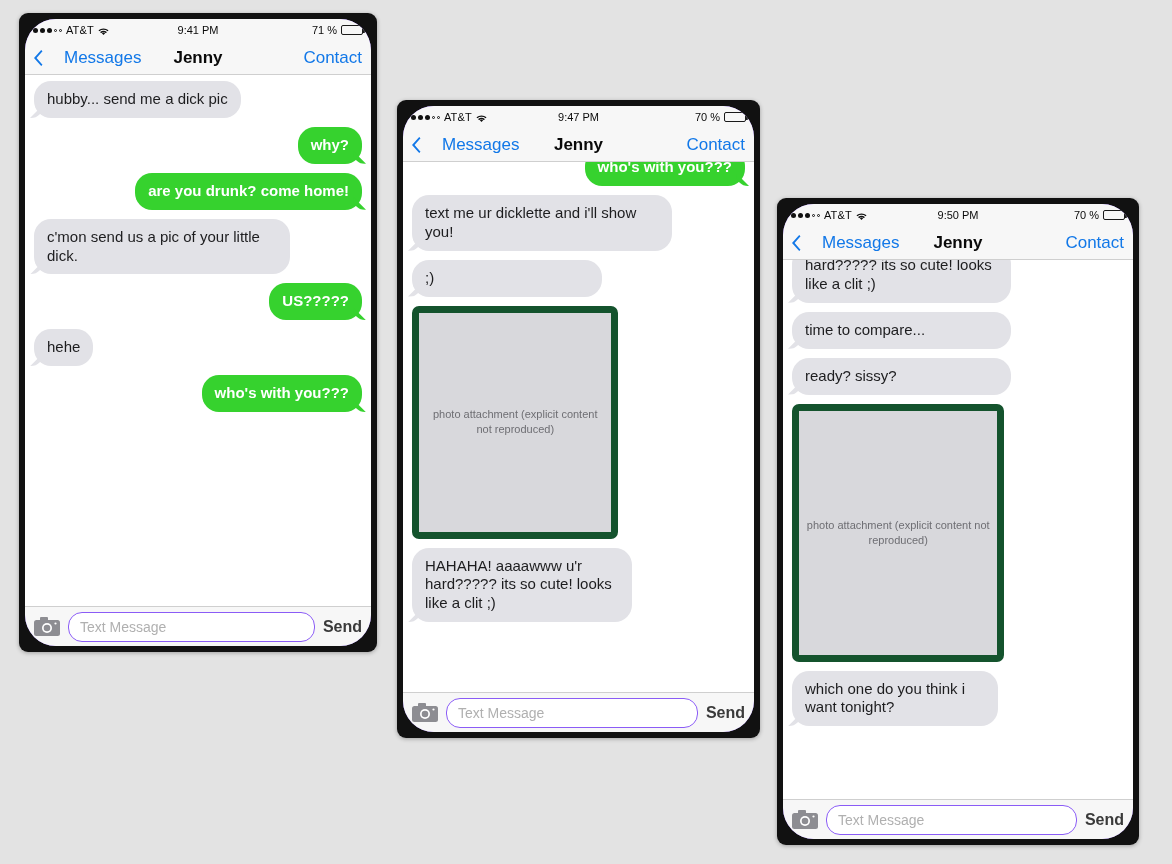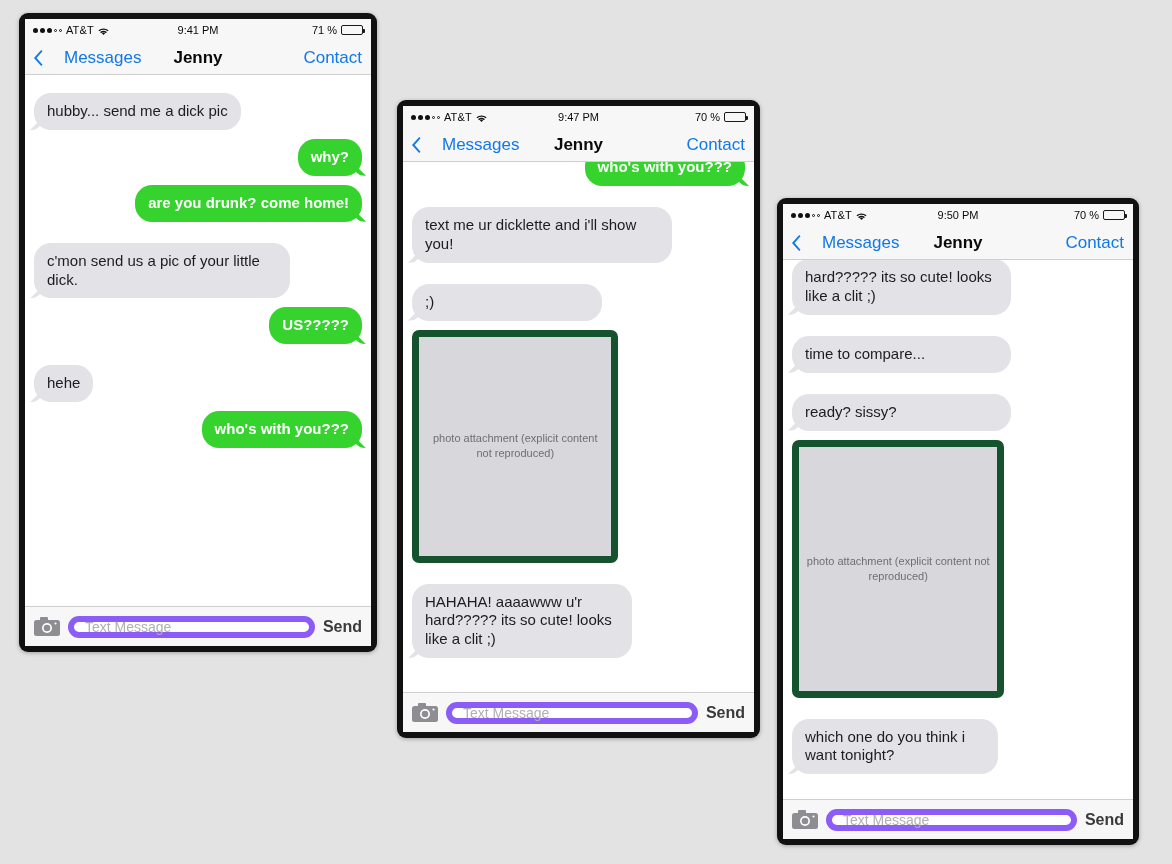--- a/index.html
+++ b/index.html
@@ -22,20 +22,21 @@
     box-shadow: 0 1px 4px rgba(0,0,0,0.30);
   }
   .screen {
     width: 100%;
     height: 100%;
     background: #8b5cf6;
     overflow: hidden;
     position: relative;
     display: flex;
     flex-direction: column;
+    border-radius: 31px;
   }
 
   
   .statusbar {
     height: 22px;
     flex: 0 0 22px;
     background: #f7f7f7;
     display: flex;
     align-items: center;
     padding: 0 8px;
@@ -105,21 +106,20 @@
     padding: 9px 13px;
     border-radius: 17px;
     font-size: 15px;
     line-height: 1.26;
     position: relative;
     word-wrap: break-word;
   }
   .bubble.in {
     background: #e2e2e7;
     color: #1d1d1f;
-    margin-top: 12px;
   }
   .bubble.out {
     background: #36d22e;
     color: #ffffff;
     font-weight: bold;
   }
   
   .bubble.in::after {
     content:''; position:absolute; left:-4px; bottom:0;
     width:13px; height:13px; background:#e2e2e7;
@@ -156,23 +156,23 @@
     background: #f7f7f7;
     border-top: 1px solid #cfcfcf;
     display: flex;
     align-items: center;
     gap: 8px;
     padding: 0 9px;
   }
   .cam { width: 26px; height: 19px; flex: 0 0 auto; }
   .field {
     flex: 1 1 auto;
-    height: 22px;
+    height: 30px;
     background: #ffffff;
-    border: 6px solid #8b5cf6;
+    border: 1px solid #8b5cf6;
     border-radius: 14px;
     display: flex;
     align-items: center;
     padding: 0 11px;
     font-size: 14px;
     color: #b0b0b0;
   }
   .send {
     flex: 0 0 auto;
     font-size: 16px;

